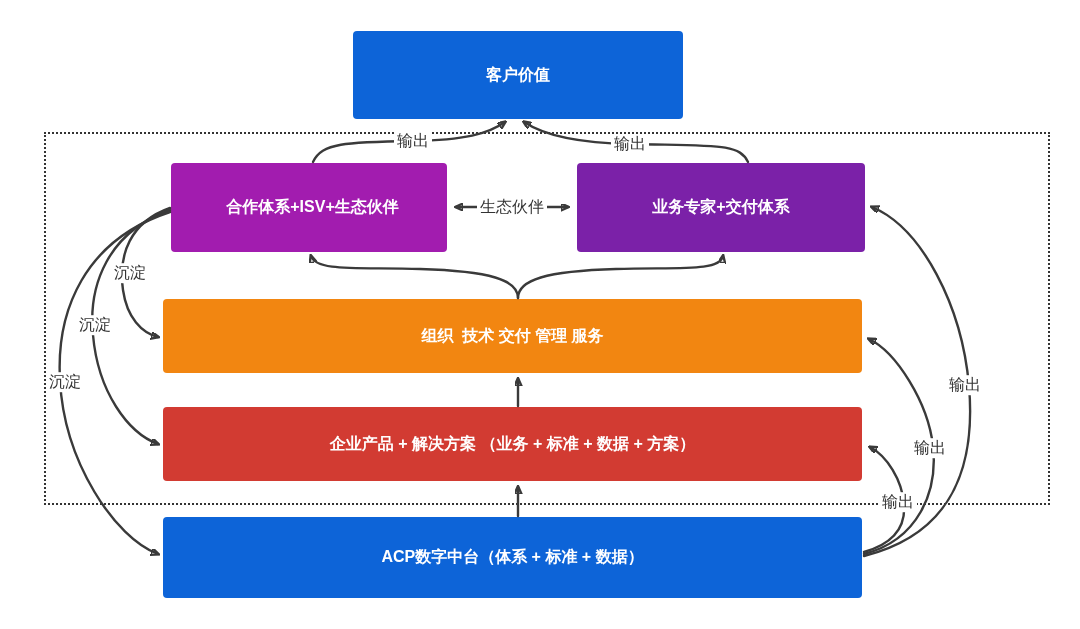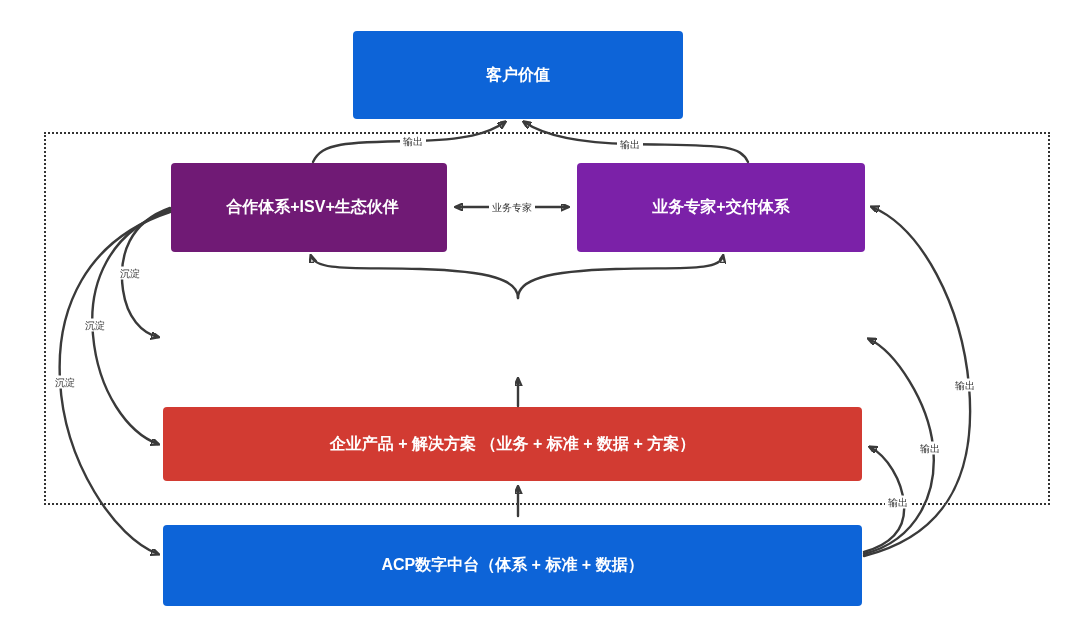--- a/index.html
+++ b/index.html
@@ -45,52 +45,55 @@
     width: 1080px; height: 629px;
     z-index: 3;
     pointer-events: none;
   }
   .edges path { fill: none; stroke: #3a3a3a; stroke-width: 2.4; stroke-linecap: round; }
   .edge-label {
     position: absolute;
     transform: translate(-50%, -50%);
     background: #ffffff;
     color: #333333;
-    font-size: 10px;
+    font-size: 16px;
     line-height: 1.1;
     padding: 1px 3px;
     white-space: nowrap;
     z-index: 4;
   }
 </style>
 </head>
 <body>
 
 <div class="canvas">
 
   <div class="dotted-frame"></div>
 
   <div class="box box-customer" style="background-color: rgb(13, 100, 216);">
     <span>客户价值</span>
   </div>
 
-  <div class="box box-partner" style="background-color: #701a75; padding-left: 7px;">
+  <div class="box box-partner" style="background-color: #a21caf; padding-left: 7px;">
     <span>合作体系+ISV+生态伙伴</span>
   </div>
 
   <div class="box box-expert" style="background-color: rgb(123, 33, 168);">
     <span>业务专家+交付体系</span>
   </div>
 
+  <div class="box box-org" style="background-color: rgb(242, 134, 17);">
+    <span>组织  技术 交付 管理 服务</span>
+  </div>
 
   <div class="box box-product" style="background-color: rgb(210, 59, 50); text-align: right;">
     <span>企业产品 + 解决方案 （业务 + 标准 + 数据 + 方案）</span>
   </div>
 
-  <div class="box box-acp" style="background-color: rgb(13, 100, 216); margin-top: 8px;">
+  <div class="box box-acp" style="background-color: rgb(13, 100, 216);">
     <span>ACP数字中台（体系 + 标准 + 数据）</span>
   </div>
 
   <svg class="edges" viewBox="0 0 1080 629" xmlns="http://www.w3.org/2000/svg">
     <defs>
       <marker id="ah-end" markerWidth="9" markerHeight="8" refX="7" refY="3.5" orient="auto" markerUnits="userSpaceOnUse">
         <path d="M0,0 L8,3.5 L0,7 Z" fill="#3a3a3a" stroke="none"></path>
       </marker>
       <marker id="ah-start" markerWidth="9" markerHeight="8" refX="7" refY="3.5" orient="auto-start-reverse" markerUnits="userSpaceOnUse">
         <path d="M0,0 L8,3.5 L0,7 Z" fill="#3a3a3a" stroke="none"></path>
@@ -119,21 +122,21 @@
 
     <path d="M 864 552 C 892 544, 906 528, 904 504 C 902 480, 887 456, 870 447" marker-end="url(#ah-end)"></path>
 
     <path d="M 864 554 C 918 540, 938 492, 933 446 C 928 402, 896 352, 869 339" marker-end="url(#ah-end)"></path>
 
     <path d="M 864 556 C 952 534, 976 468, 969 386 C 962 306, 922 228, 872 207" marker-end="url(#ah-end)"></path>
   </svg>
 
   <span class="edge-label" style="left:413px; top:141px;">输出</span>
   <span class="edge-label" style="left:630px; top:144px;">输出</span>
-  <span class="edge-label" style="left:512px; top:207px;">业务专家</span>
+  <span class="edge-label" style="left:512px; top:207px;">生态伙伴</span>
   <span class="edge-label" style="left:130px; top:273px;">沉淀</span>
   <span class="edge-label" style="left:95px; top:325px;">沉淀</span>
   <span class="edge-label" style="left:65px; top:382px;">沉淀</span>
   <span class="edge-label" style="left:965px; top:385px;">输出</span>
   <span class="edge-label" style="left:930px; top:448px;">输出</span>
   <span class="edge-label" style="left:898px; top:502px;">输出</span>
 
 </div>
 
 </body></html>

